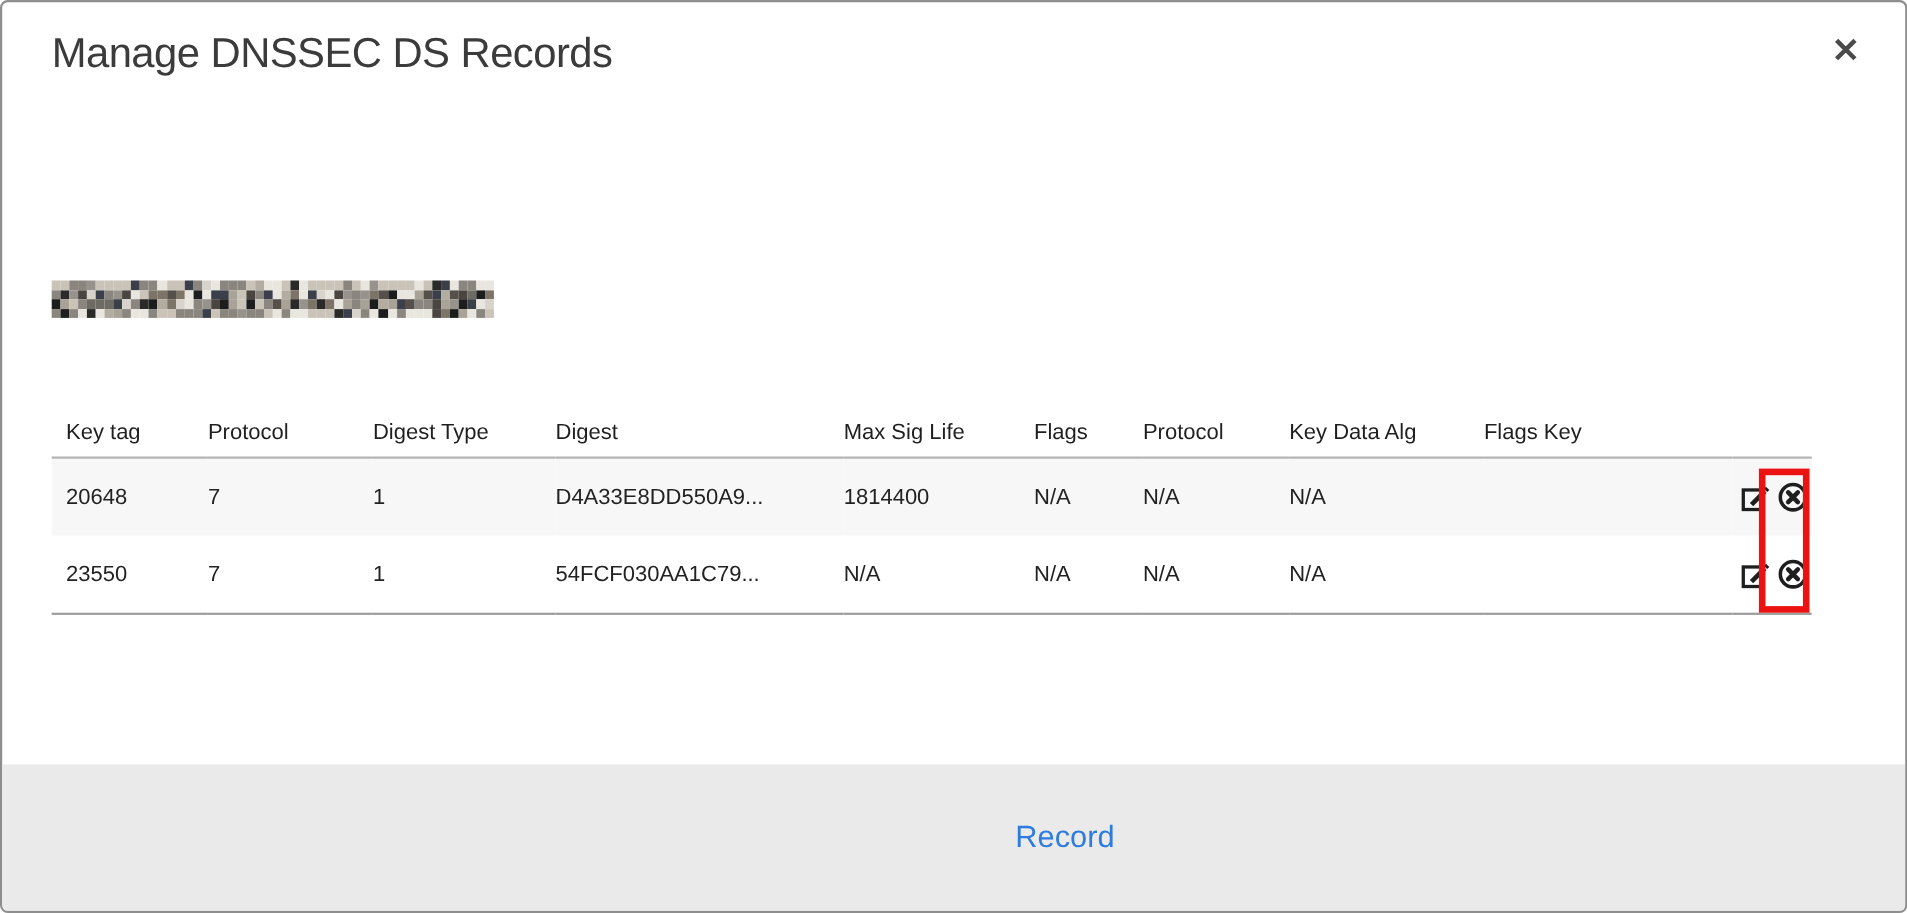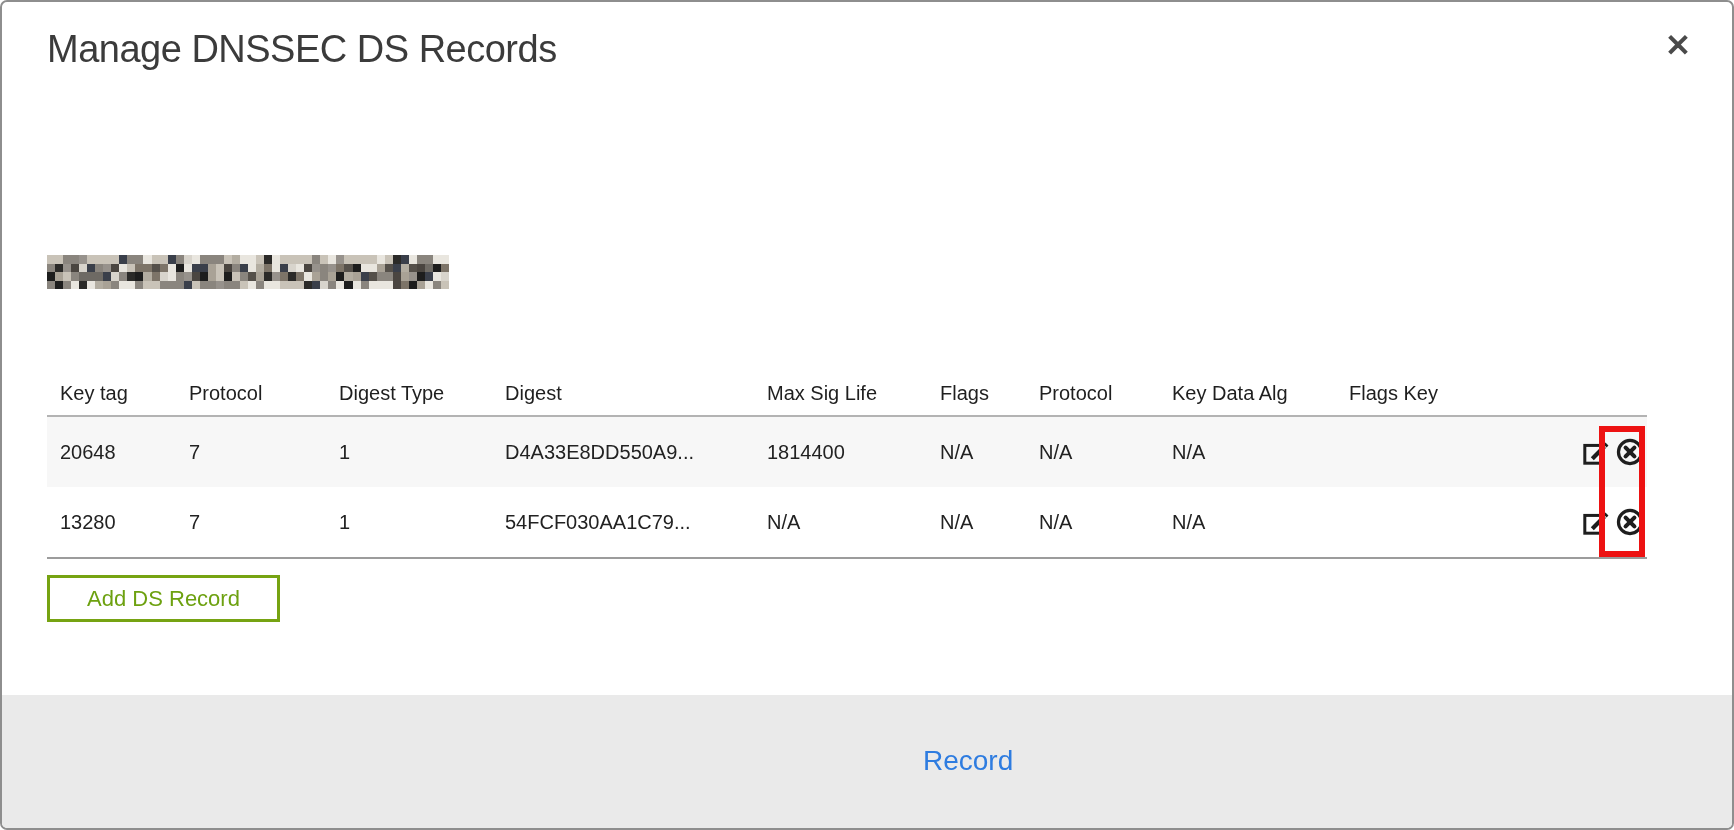--- a/index.html
+++ b/index.html
@@ -294,21 +294,21 @@
           <td class="actions-cell"><button class="icon-btn"><svg width="30" height="30" viewBox="0 0 26 26">
                 <rect x="3.3" y="7.3" width="15.4" height="15.4" fill="none" stroke="#1e1e1e" stroke-width="2.6"></rect>
                 <polygon points="8.5,17.5 19,7 21.6,9.6 11.1,20.1" fill="#1e1e1e"></polygon>
                 <polygon points="19.6,6.4 21.2,4.8 23.8,7.4 22.2,9.0" fill="#1e1e1e"></polygon>
               </svg></button><button class="icon-btn"><svg width="30" height="30" viewBox="0 0 26 26">
                 <circle cx="13" cy="13" r="10" fill="none" stroke="#1e1e1e" stroke-width="2.8"></circle>
                 <path d="M9.2 9.2 L16.8 16.8 M16.8 9.2 L9.2 16.8" stroke="#1e1e1e" stroke-width="3.6" stroke-linecap="round"></path>
               </svg></button></td>
         </tr>
         <tr class="data-row r1">
-          <td class="first">13280</td>
+          <td class="first">23550</td>
           <td>7</td>
           <td>1</td>
           <td>54FCF030AA1C79...</td>
           <td>N/A</td>
           <td>N/A</td>
           <td>N/A</td>
           <td>N/A</td>
           <td></td>
           <td class="actions-cell"><button class="icon-btn"><svg width="30" height="30" viewBox="0 0 26 26">
                 <rect x="3.3" y="7.3" width="15.4" height="15.4" fill="none" stroke="#1e1e1e" stroke-width="2.6"></rect>
@@ -317,19 +317,18 @@
               </svg></button><button class="icon-btn"><svg width="30" height="30" viewBox="0 0 26 26">
                 <circle cx="13" cy="13" r="10" fill="none" stroke="#1e1e1e" stroke-width="2.8"></circle>
                 <path d="M9.2 9.2 L16.8 16.8 M16.8 9.2 L9.2 16.8" stroke="#1e1e1e" stroke-width="3.6" stroke-linecap="round"></path>
               </svg></button></td>
         </tr>
       </tbody>
   </table>
 
   <div class="annotation-box"></div>
 
-  <button class="add-btn">Add DS Record</button>
 
   <div class="footer">
     <a class="cancel-link">Record</a>
   </div>
 
 </div>
 
 </body></html>

